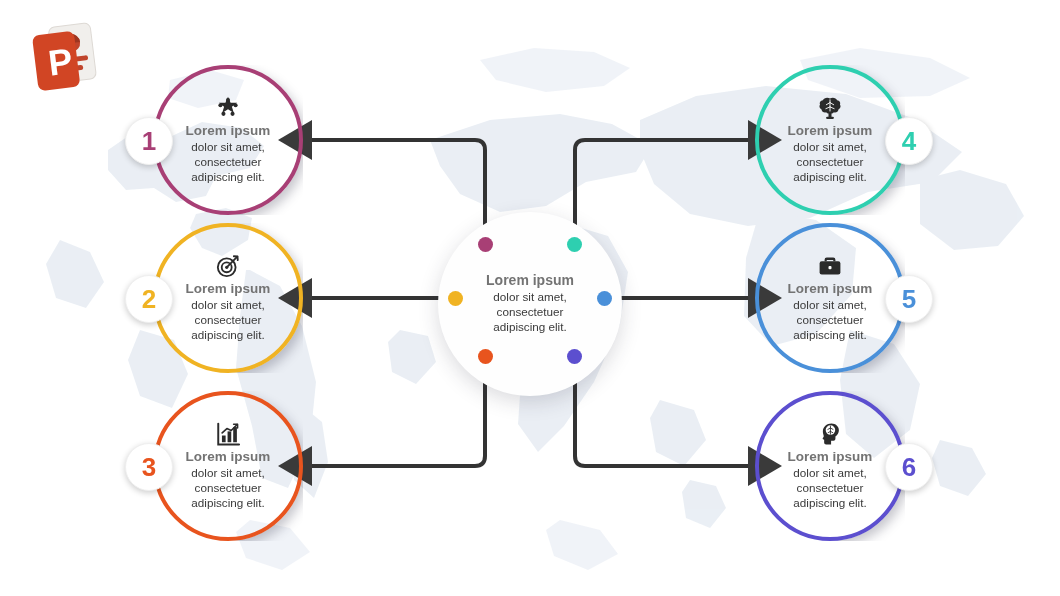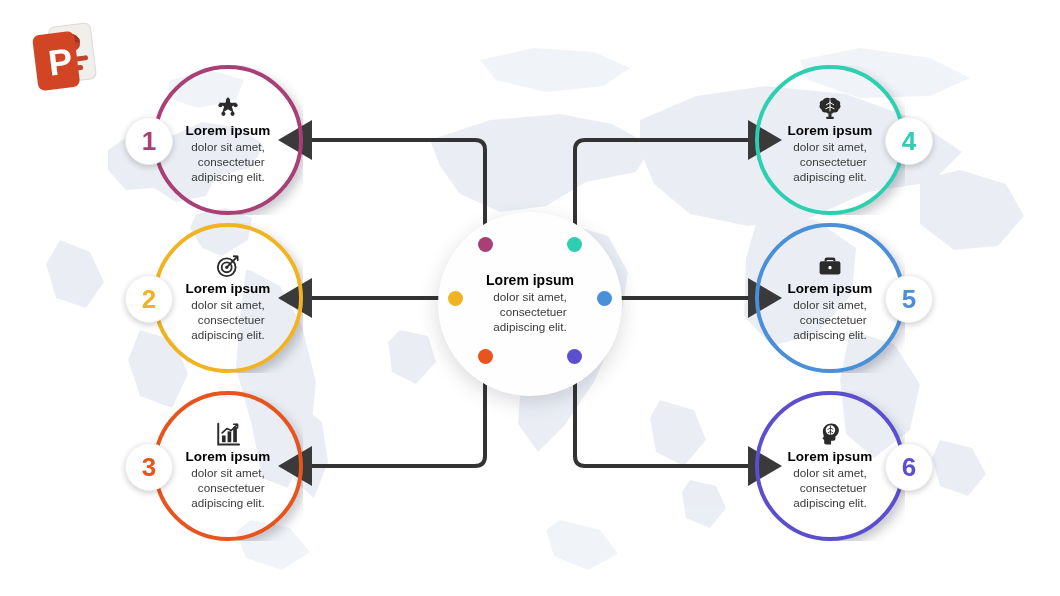--- a/index.html
+++ b/index.html
@@ -26,22 +26,22 @@
   .ring{position:absolute;left:0;top:0;width:150px;height:150px;border-radius:50%;
         box-sizing:border-box;border-style:solid;border-width:4px;
         background:transparent;}
   .ring-shadow{position:absolute;left:0;top:0;width:150px;height:150px;border-radius:50%;
         box-shadow:4px 5px 11px rgba(40,40,60,.26);clip-path:inset(0 0 0 50%);}
   .node-body{position:absolute;left:0;top:0;width:150px;height:150px;
         display:flex;flex-direction:column;align-items:center;justify-content:center;
         box-sizing:border-box;padding:0 13px;}
   .node-icon{width:26px;height:26px;margin-bottom:2px;display:block;}
   .node-icon svg{display:block;width:26px;height:26px;}
-  .n-title{font-size:13.5px;font-weight:bold;color:#000000;line-height:1.12;white-space:nowrap;}
-  .n-desc{font-size:11.7px;color:#3a3a3a;line-height:1.28;text-align:right;margin-top:1px;}
+  .n-title{font-size:13.5px;font-weight:bold;color:#737373;line-height:1.12;white-space:nowrap;}
+  .n-desc{font-size:11.7px;color:#3a3a3a;line-height:1.28;text-align:center;margin-top:1px;}
 
   .badge{position:absolute;width:46px;height:46px;border-radius:50%;background:#fff;
         box-shadow:0 2px 6px rgba(0,0,0,.20);border:1px solid #efefef;
         display:flex;align-items:center;justify-content:center;
         font-size:26px;font-weight:bold;z-index:30;}
   .badge.left{left:-28px;top:52px;}
   .badge.right{right:-28px;top:52px;}
 
   
   #hub{position:absolute;left:438px;top:212px;width:184px;height:184px;z-index:25;}

